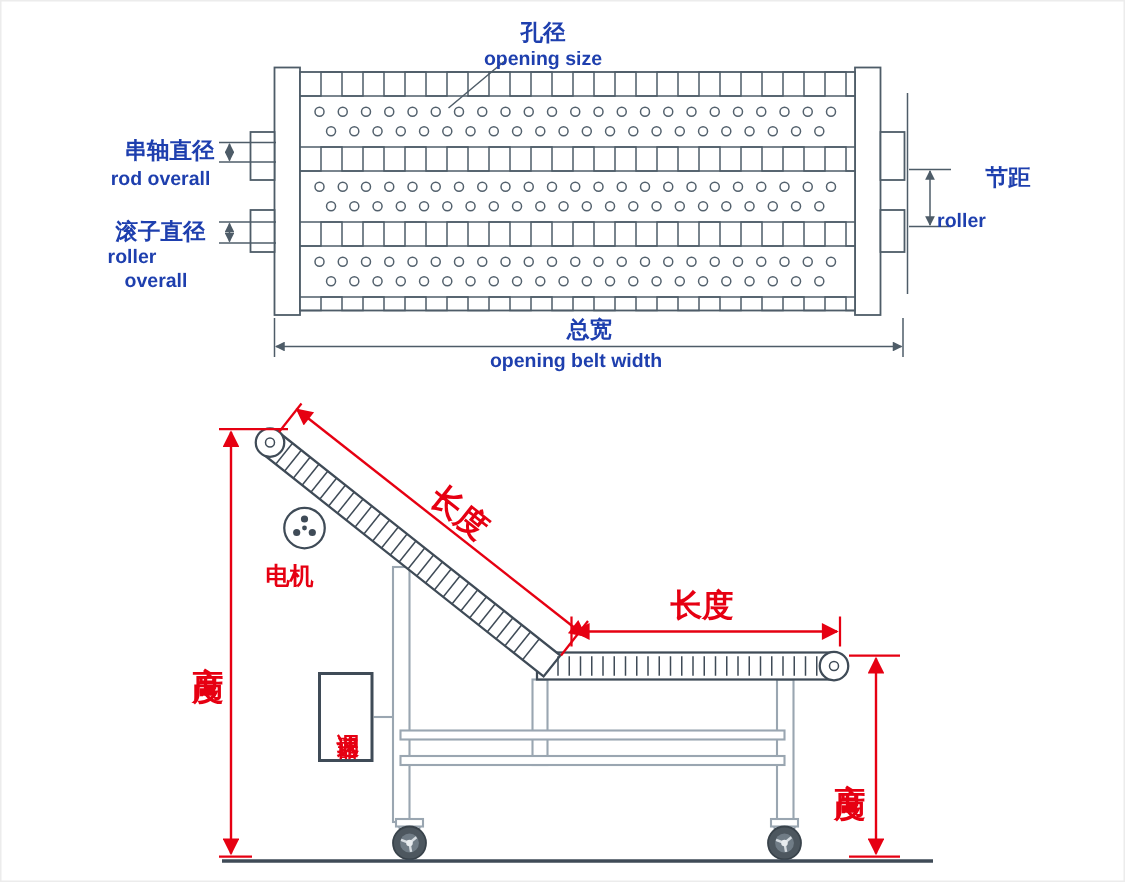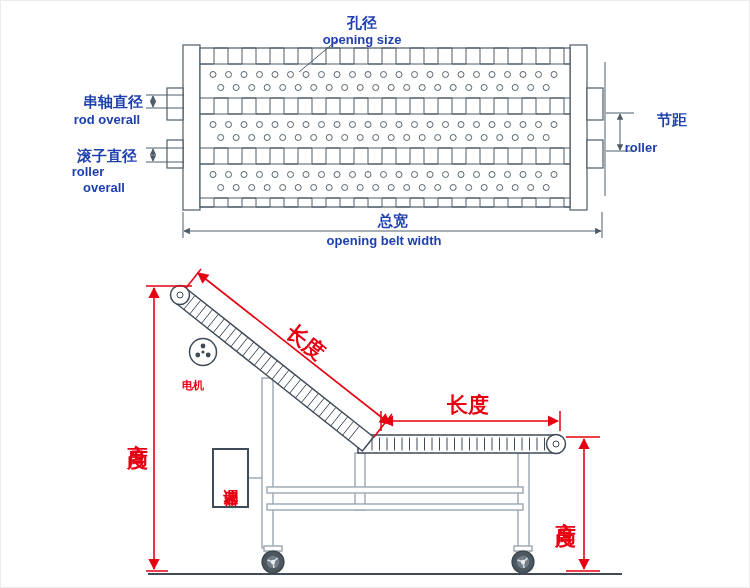--- a/index.html
+++ b/index.html
@@ -20,21 +20,21 @@
   .frame{fill:#fff;stroke:#9aa6b1;stroke-width:1.4;}
   .frameln{stroke:#9aa6b1;stroke-width:1.4;fill:none;}
   .ground{stroke:#3f4b57;stroke-width:2.2;}
   .rext{stroke:#e60012;stroke-width:1.5;fill:none;}
   .rdim{stroke:#e60012;stroke-width:1.6;fill:none;}
   
   .lbl{position:absolute;transform:translate(-50%,-50%);white-space:nowrap;line-height:1;}
   .cn{font-size:15px;font-weight:700;color:#1e3fae;}
   .en{font-size:13px;font-weight:700;color:#1e3fae;}
   .red{font-size:21px;font-weight:700;color:#e60012;}
-  .red-sm{font-size:11px;}
+  .red-sm{font-size:16px;}
   .vert{writing-mode:vertical-rl;text-orientation:upright;letter-spacing:3px;}
   .rot{transform:translate(-50%,-50%) rotate(38.5deg);}
   .ctrl-box{
     position:absolute;left:212px;top:448px;width:37px;height:60px;
     border:2px solid #3f4b57;background:#fff;box-sizing:border-box;
     display:flex;align-items:center;justify-content:center;
   }
   .ctrl-txt{font-size:15px;font-weight:700;color:#e60012;writing-mode:vertical-rl;text-orientation:upright;letter-spacing:1px;}
 </style>
 </head>

